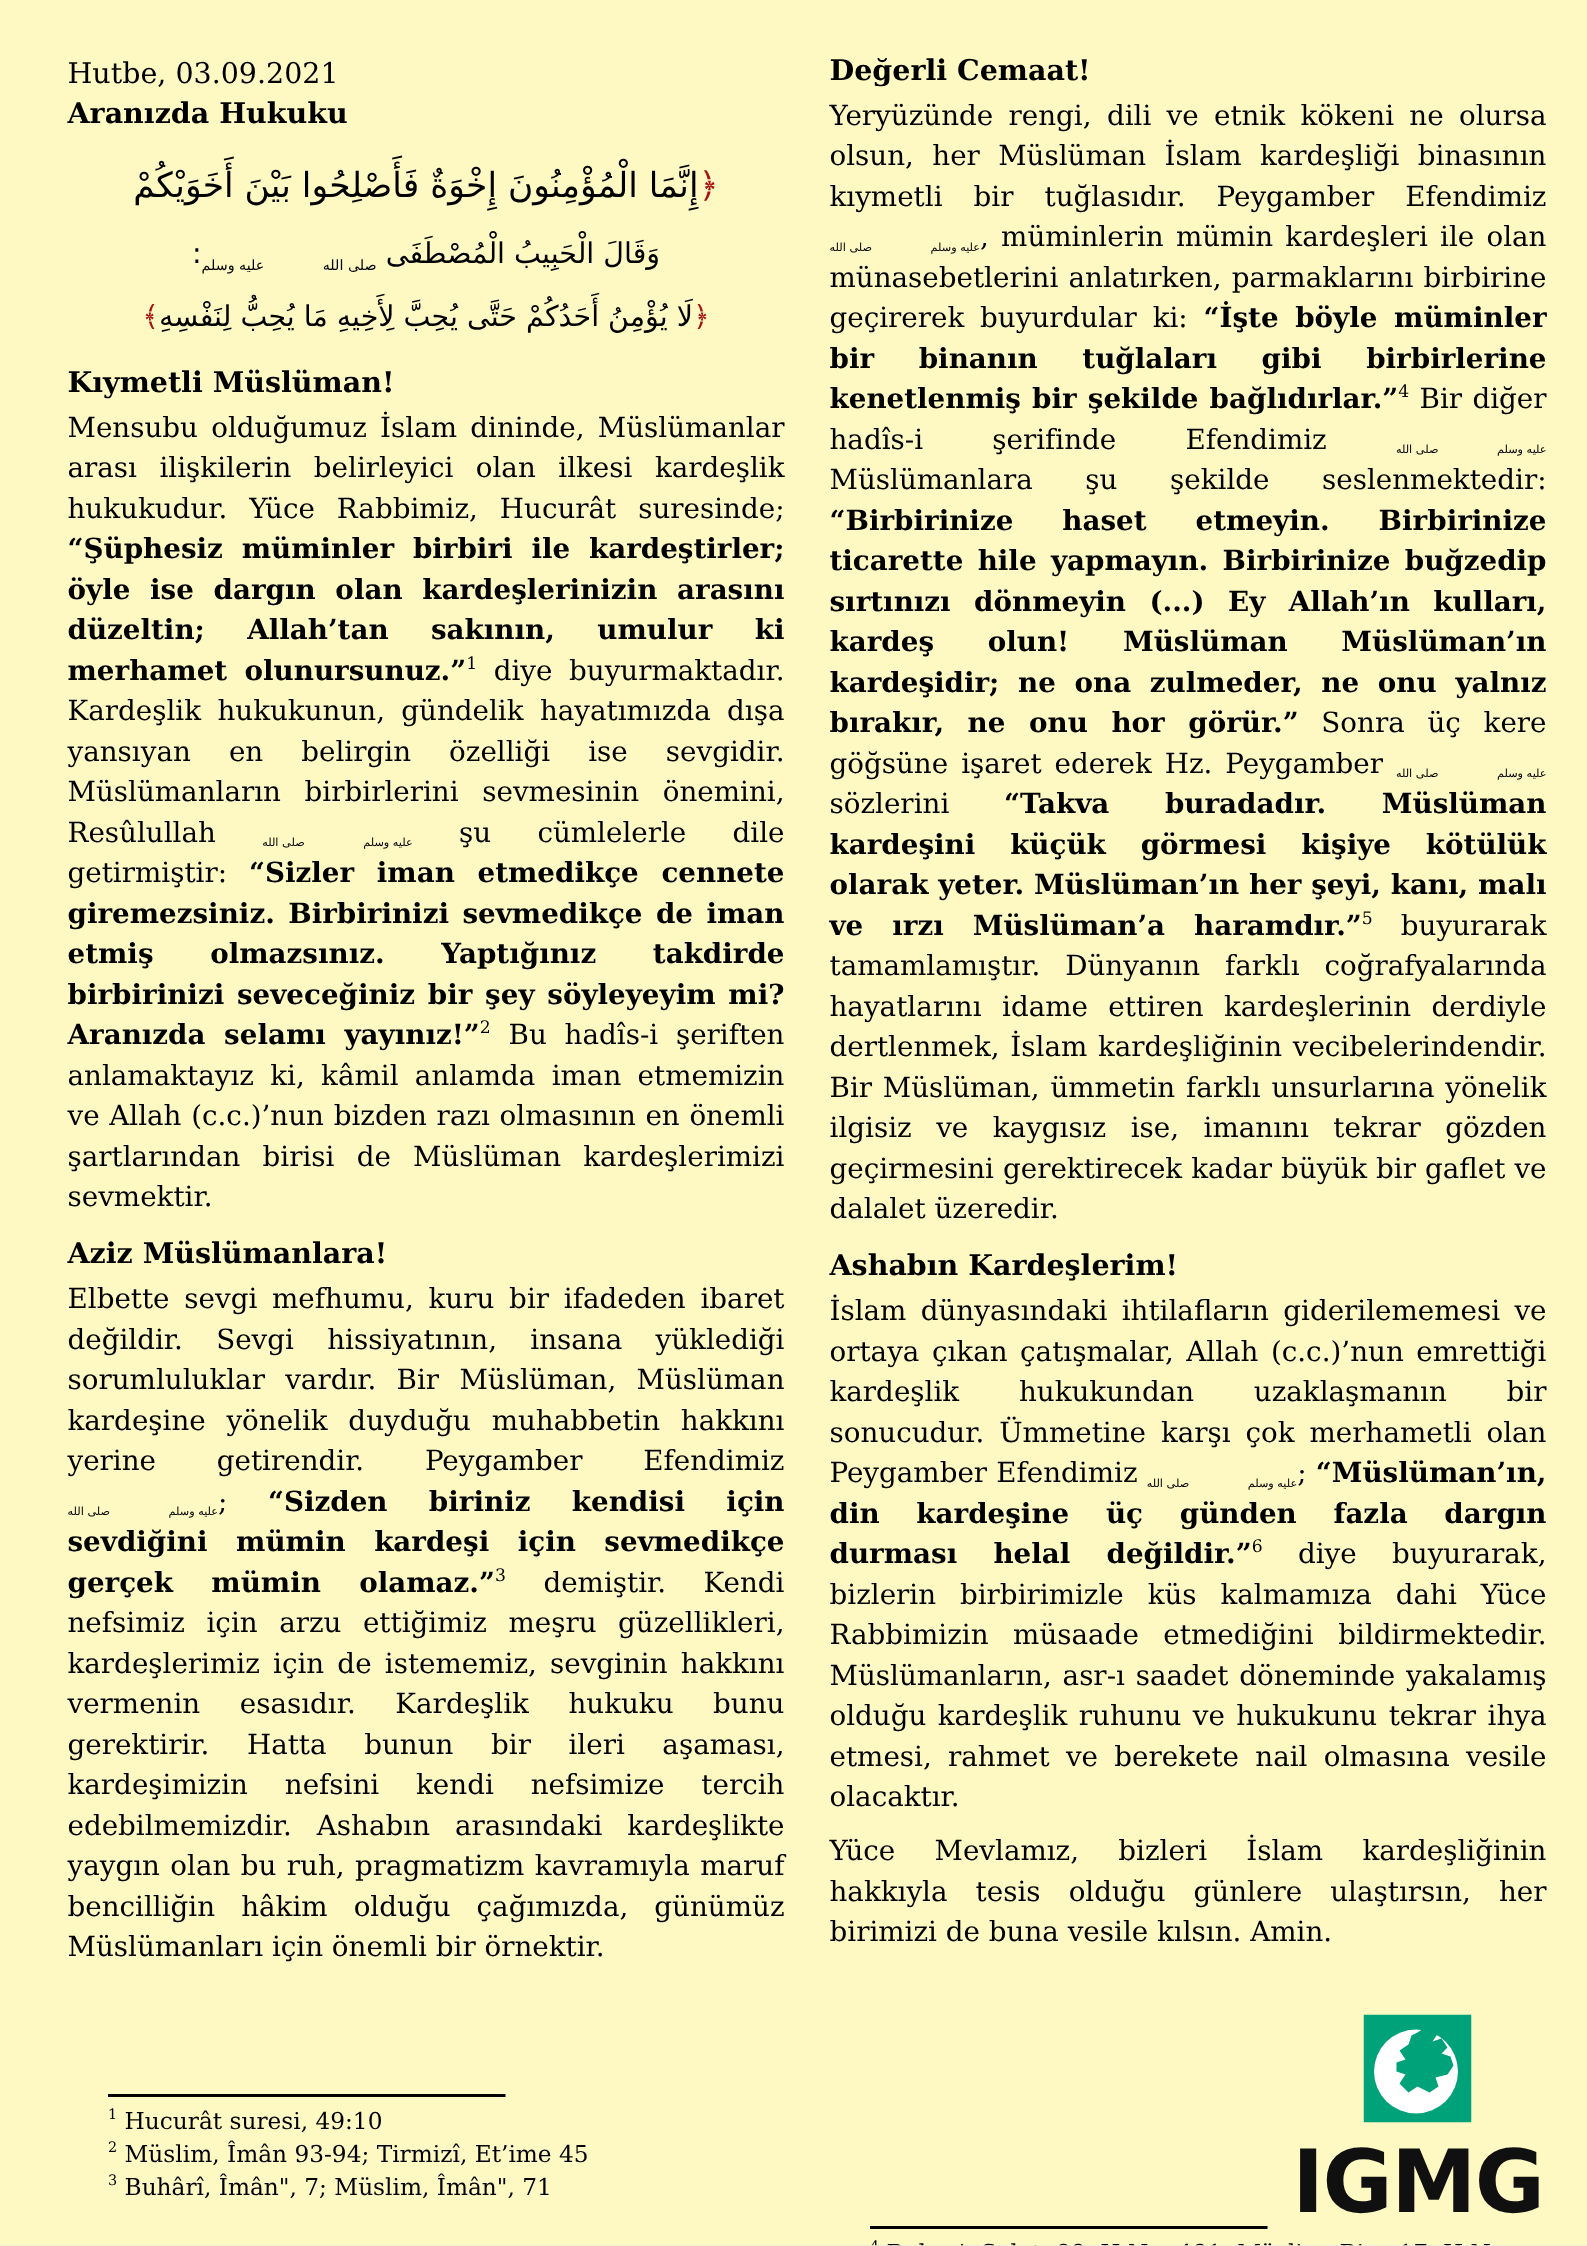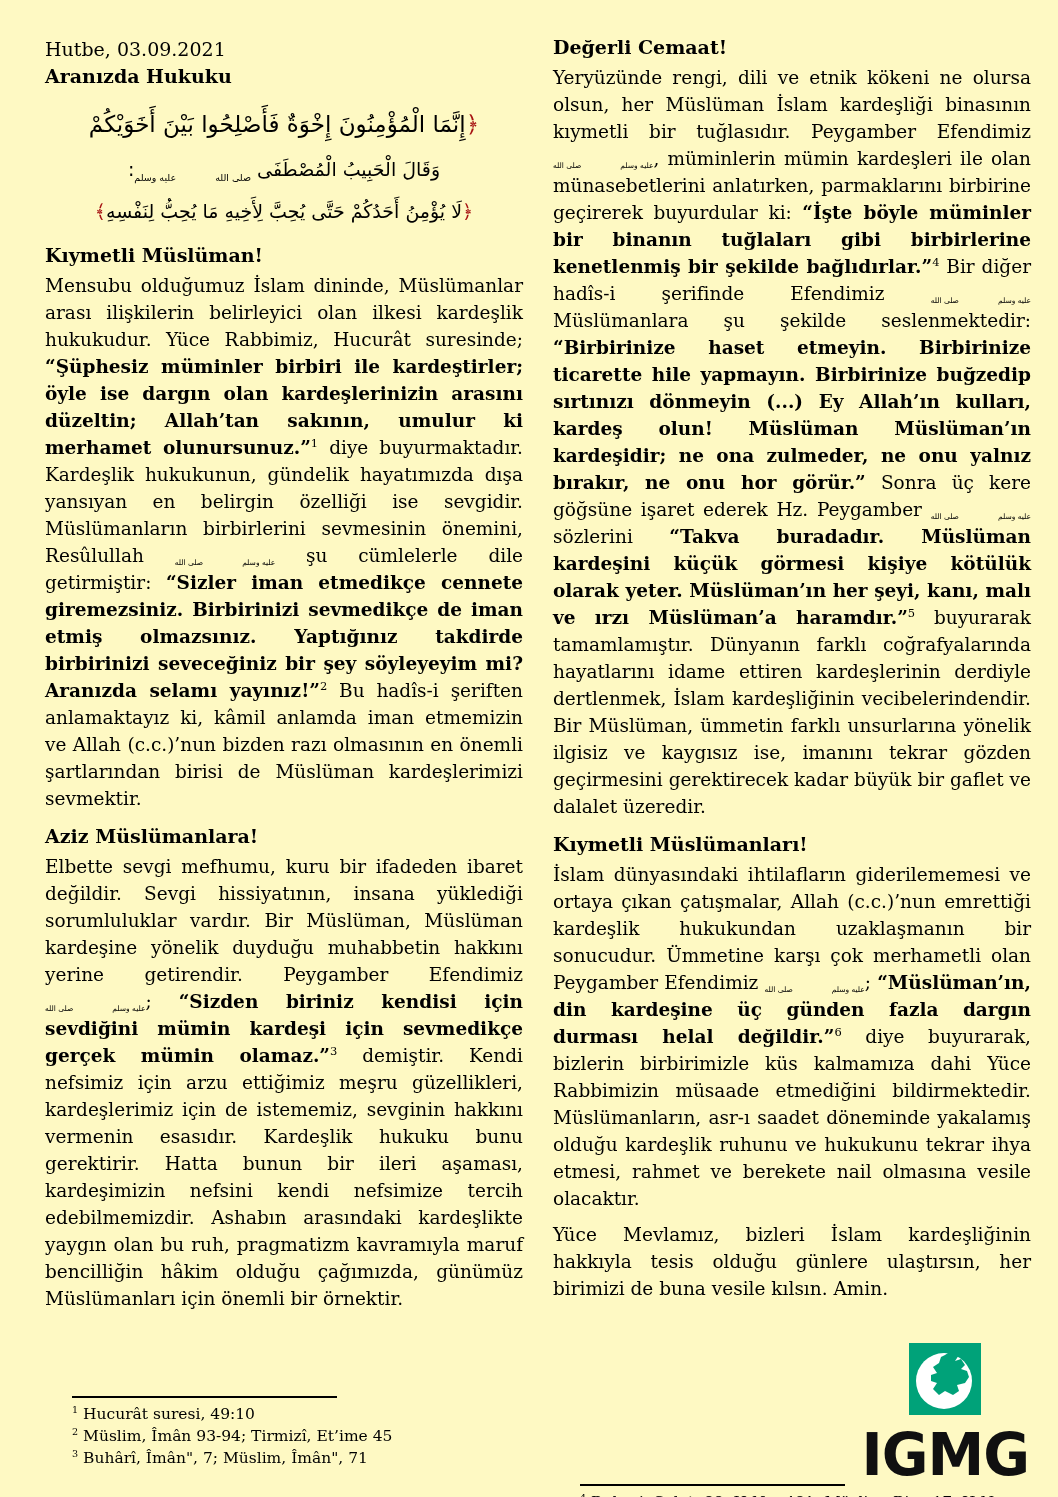--- a/index.html
+++ b/index.html
@@ -139,21 +139,21 @@
         <div class="para"><span>Yeryüzünde rengi, dili ve etnik kökeni ne olursa olsun, her Müslüman İslam kardeşliği binasının kıymetli bir tuğlasıdır. Peygamber Efendimiz <span class="saw">
               <span>صلى الله</span>
               <span>عليه وسلم</span>
             </span>, müminlerin mümin kardeşleri ile olan münasebetlerini anlatırken, parmaklarını birbirine geçirerek buyurdular ki: </span><span class="b">“İşte böyle müminler bir binanın tuğlaları gibi birbirlerine kenetlenmiş bir şekilde bağlıdırlar.”</span><sup>4</sup><span> Bir diğer hadîs-i şerifinde Efendimiz <span class="saw">
               <span>صلى الله</span>
               <span>عليه وسلم</span>
             </span> Müslümanlara şu şekilde seslenmektedir: </span><span class="b">“Birbirinize haset etmeyin. Birbirinize ticarette hile yapmayın. Birbirinize buğzedip sırtınızı dönmeyin (...) Ey Allah’ın kulları, kardeş olun! Müslüman Müslüman’ın kardeşidir; ne ona zulmeder, ne onu yalnız bırakır, ne onu hor görür.”</span><span> Sonra üç kere göğsüne işaret ederek Hz. Peygamber <span class="saw">
               <span>صلى الله</span>
               <span>عليه وسلم</span>
             </span> sözlerini </span><span class="b">“Takva buradadır. Müslüman kardeşini küçük görmesi kişiye kötülük olarak yeter. Müslüman’ın her şeyi, kanı, malı ve ırzı Müslüman’a haramdır.”</span><sup>5</sup><span> buyurarak tamamlamıştır. Dünyanın farklı coğrafyalarında hayatlarını idame ettiren kardeşlerinin derdiyle dertlenmek, İslam kardeşliğinin vecibelerindendir. Bir Müslüman, ümmetin farklı unsurlarına yönelik ilgisiz ve kaygısız ise, imanını tekrar gözden geçirmesini gerektirecek kadar büyük bir gaflet ve dalalet üzeredir.</span></div>
-        <div class="heading">Kıymetli Müslümanları!</div>
+        <div class="heading">Ashabın Kardeşlerim!</div>
         <div class="para"><span>İslam dünyasındaki ihtilafların giderilememesi ve ortaya çıkan çatışmalar, Allah (c.c.)’nun emrettiği kardeşlik hukukundan uzaklaşmanın bir sonucudur. Ümmetine karşı çok merhametli olan Peygamber Efendimiz <span class="saw">
               <span>صلى الله</span>
               <span>عليه وسلم</span>
             </span>; </span><span class="b">“Müslüman’ın, din kardeşine üç günden fazla dargın durması helal değildir.”</span><sup>6</sup><span> diye buyurarak, bizlerin birbirimizle küs kalmamıza dahi Yüce Rabbimizin müsaade etmediğini bildirmektedir. Müslümanların, asr-ı saadet döneminde yakalamış olduğu kardeşlik ruhunu ve hukukunu tekrar ihya etmesi, rahmet ve berekete nail olmasına vesile olacaktır.</span></div>
         <div class="para"><span>Yüce Mevlamız, bizleri İslam kardeşliğinin hakkıyla tesis olduğu günlere ulaştırsın, her birimizi de buna vesile kılsın. Amin.</span></div>
       </div>
 
     <div class="logo-row">
       <svg width="72" height="72" viewBox="0 0 72 72" aria-hidden="true">
         <rect class="g-fill" x="0" y="0" width="72" height="72"></rect>

